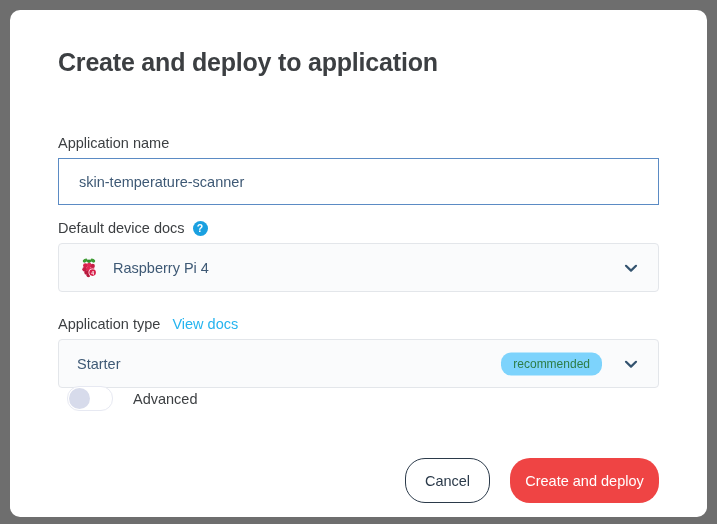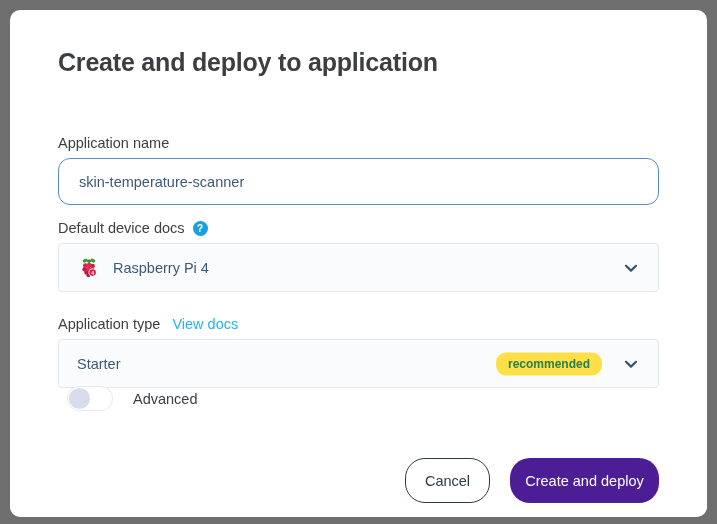--- a/index.html
+++ b/index.html
@@ -81,21 +81,21 @@
     text-decoration: none;
     cursor: pointer;
   }
 
   
   .text-input {
     box-sizing: border-box;
     width: 601px;
     height: 47px;
     border: 1px solid #5b8bc4;
-    border-radius: 12px;
+    border-radius: 0;
     background: #ffffff;
     padding: 16px 20px;
     font-family: "Liberation Sans", sans-serif;
     font-size: 14.5px;
     color: #3e5975;
     outline: none;
   }
 
   
   .select-box {
@@ -127,27 +127,26 @@
     display: flex;
     align-items: center;
     justify-content: center;
   }
 
   .badge-recommended {
     position: absolute;
     right: 56px;
     top: 50%;
     transform: translateY(-50%);
-    background: #fde047;
+    background: #7dd3fc;
     color: #2e7d47;
     font-size: 12px;
     padding: 4px 12px 5px 12px;
     border-radius: 10px;
     white-space: nowrap;
-    font-weight: bold;
   }
 
   
   .device-icon {
     width: 24px;
     height: 24px;
     margin-right: 12px;
     flex: 0 0 auto;
   }
 
@@ -211,21 +210,21 @@
   #cancel-button {
     width: 85px;
     background: #ffffff;
     border: 1px solid #2b3a4a;
     color: #2b3a4a;
   }
 
   #create-deploy-button {
     margin-left: 20px;
     width: 149px;
-    background: #4c1d95;
+    background: #ef4444;
     border: none;
     color: #ffffff;
   }
 </style>
 </head>
 <body>
 
 <div id="modal-card">
 
   <div id="dialog-title">Create and deploy to application</div>

